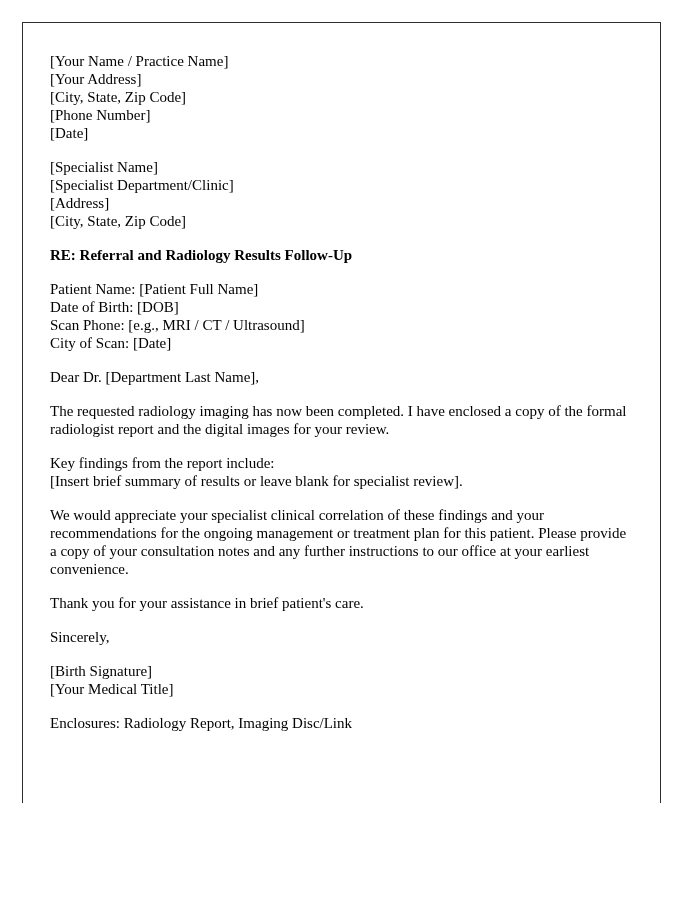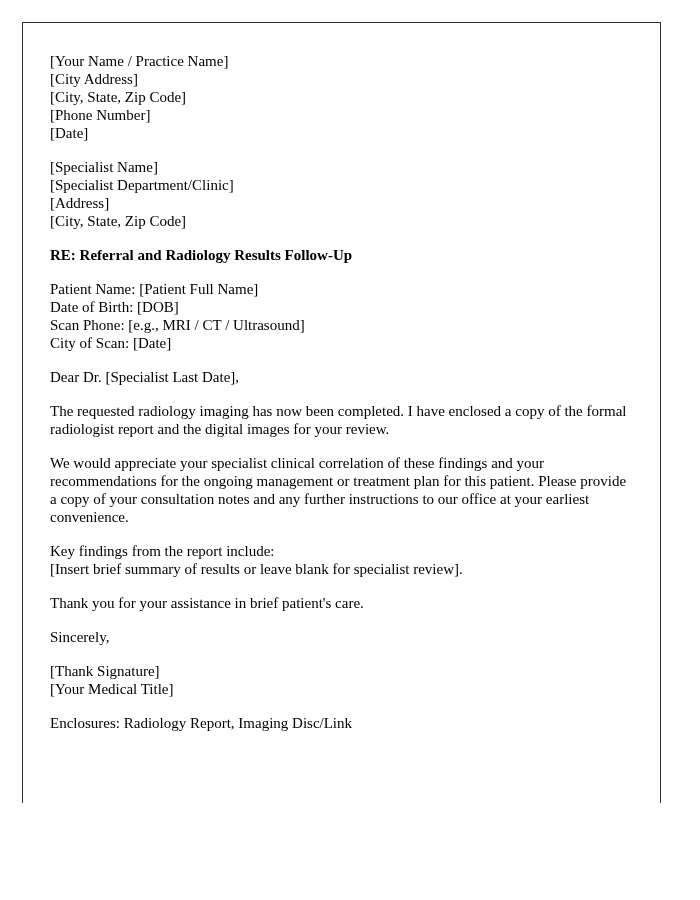--- a/index.html
+++ b/index.html
@@ -40,21 +40,21 @@
     font-family: Liberation Serif, serif;
   }
 </style>
 </head>
 <body>
 
 <div class="page">
 
   <div class="para">
     <div>[Your Name / Practice Name]</div>
-    <div>[City Address]</div>
+    <div>[Your Address]</div>
     <div>[City, State, Zip Code]</div>
     <div>[Phone Number]</div>
     <div>[Date]</div>
   </div>
 
   <div class="para">
     <div>[Specialist Name]</div>
     <div>[Specialist Department/Clinic]</div>
     <div>[Address]</div>
     <div>[City, State, Zip Code]</div>
@@ -62,36 +62,36 @@
 
   <div class="para subject">RE: Referral and Radiology Results Follow-Up</div>
 
   <div class="para">
     <div>Patient Name: [Patient Full Name]</div>
     <div>Date of Birth: [DOB]</div>
     <div>Scan Phone: [e.g., MRI / CT / Ultrasound]</div>
     <div>City of Scan: [Date]</div>
   </div>
 
-  <div class="para">Dear Dr. [Specialist Last Date],</div>
+  <div class="para">Dear Dr. [Department Last Name],</div>
 
 
   <div class="para">The requested radiology imaging has now been completed. I have enclosed a copy of the formal radiologist report and the digital images for your review.</div>
-
-  <div class="para">We would appreciate your specialist clinical correlation of these findings and your recommendations for the ongoing management or treatment plan for this patient. Please provide a copy of your consultation notes and any further instructions to our office at your earliest convenience.</div>
 
   <div class="para">
     <div>Key findings from the report include:</div>
     <div>[Insert brief summary of results or leave blank for specialist review].</div>
   </div>
 
+  <div class="para">We would appreciate your specialist clinical correlation of these findings and your recommendations for the ongoing management or treatment plan for this patient. Please provide a copy of your consultation notes and any further instructions to our office at your earliest convenience.</div>
+
   <div class="para">Thank you for your assistance in brief patient's care.</div>
 
   <div class="para">Sincerely,</div>
 
   <div class="para">
-    <div>[Thank Signature]</div>
+    <div>[Birth Signature]</div>
     <div>[Your Medical Title]</div>
   </div>
 
   <div class="para">Enclosures: Radiology Report, Imaging Disc/Link</div>
 
 </div>
 
 </body></html>

